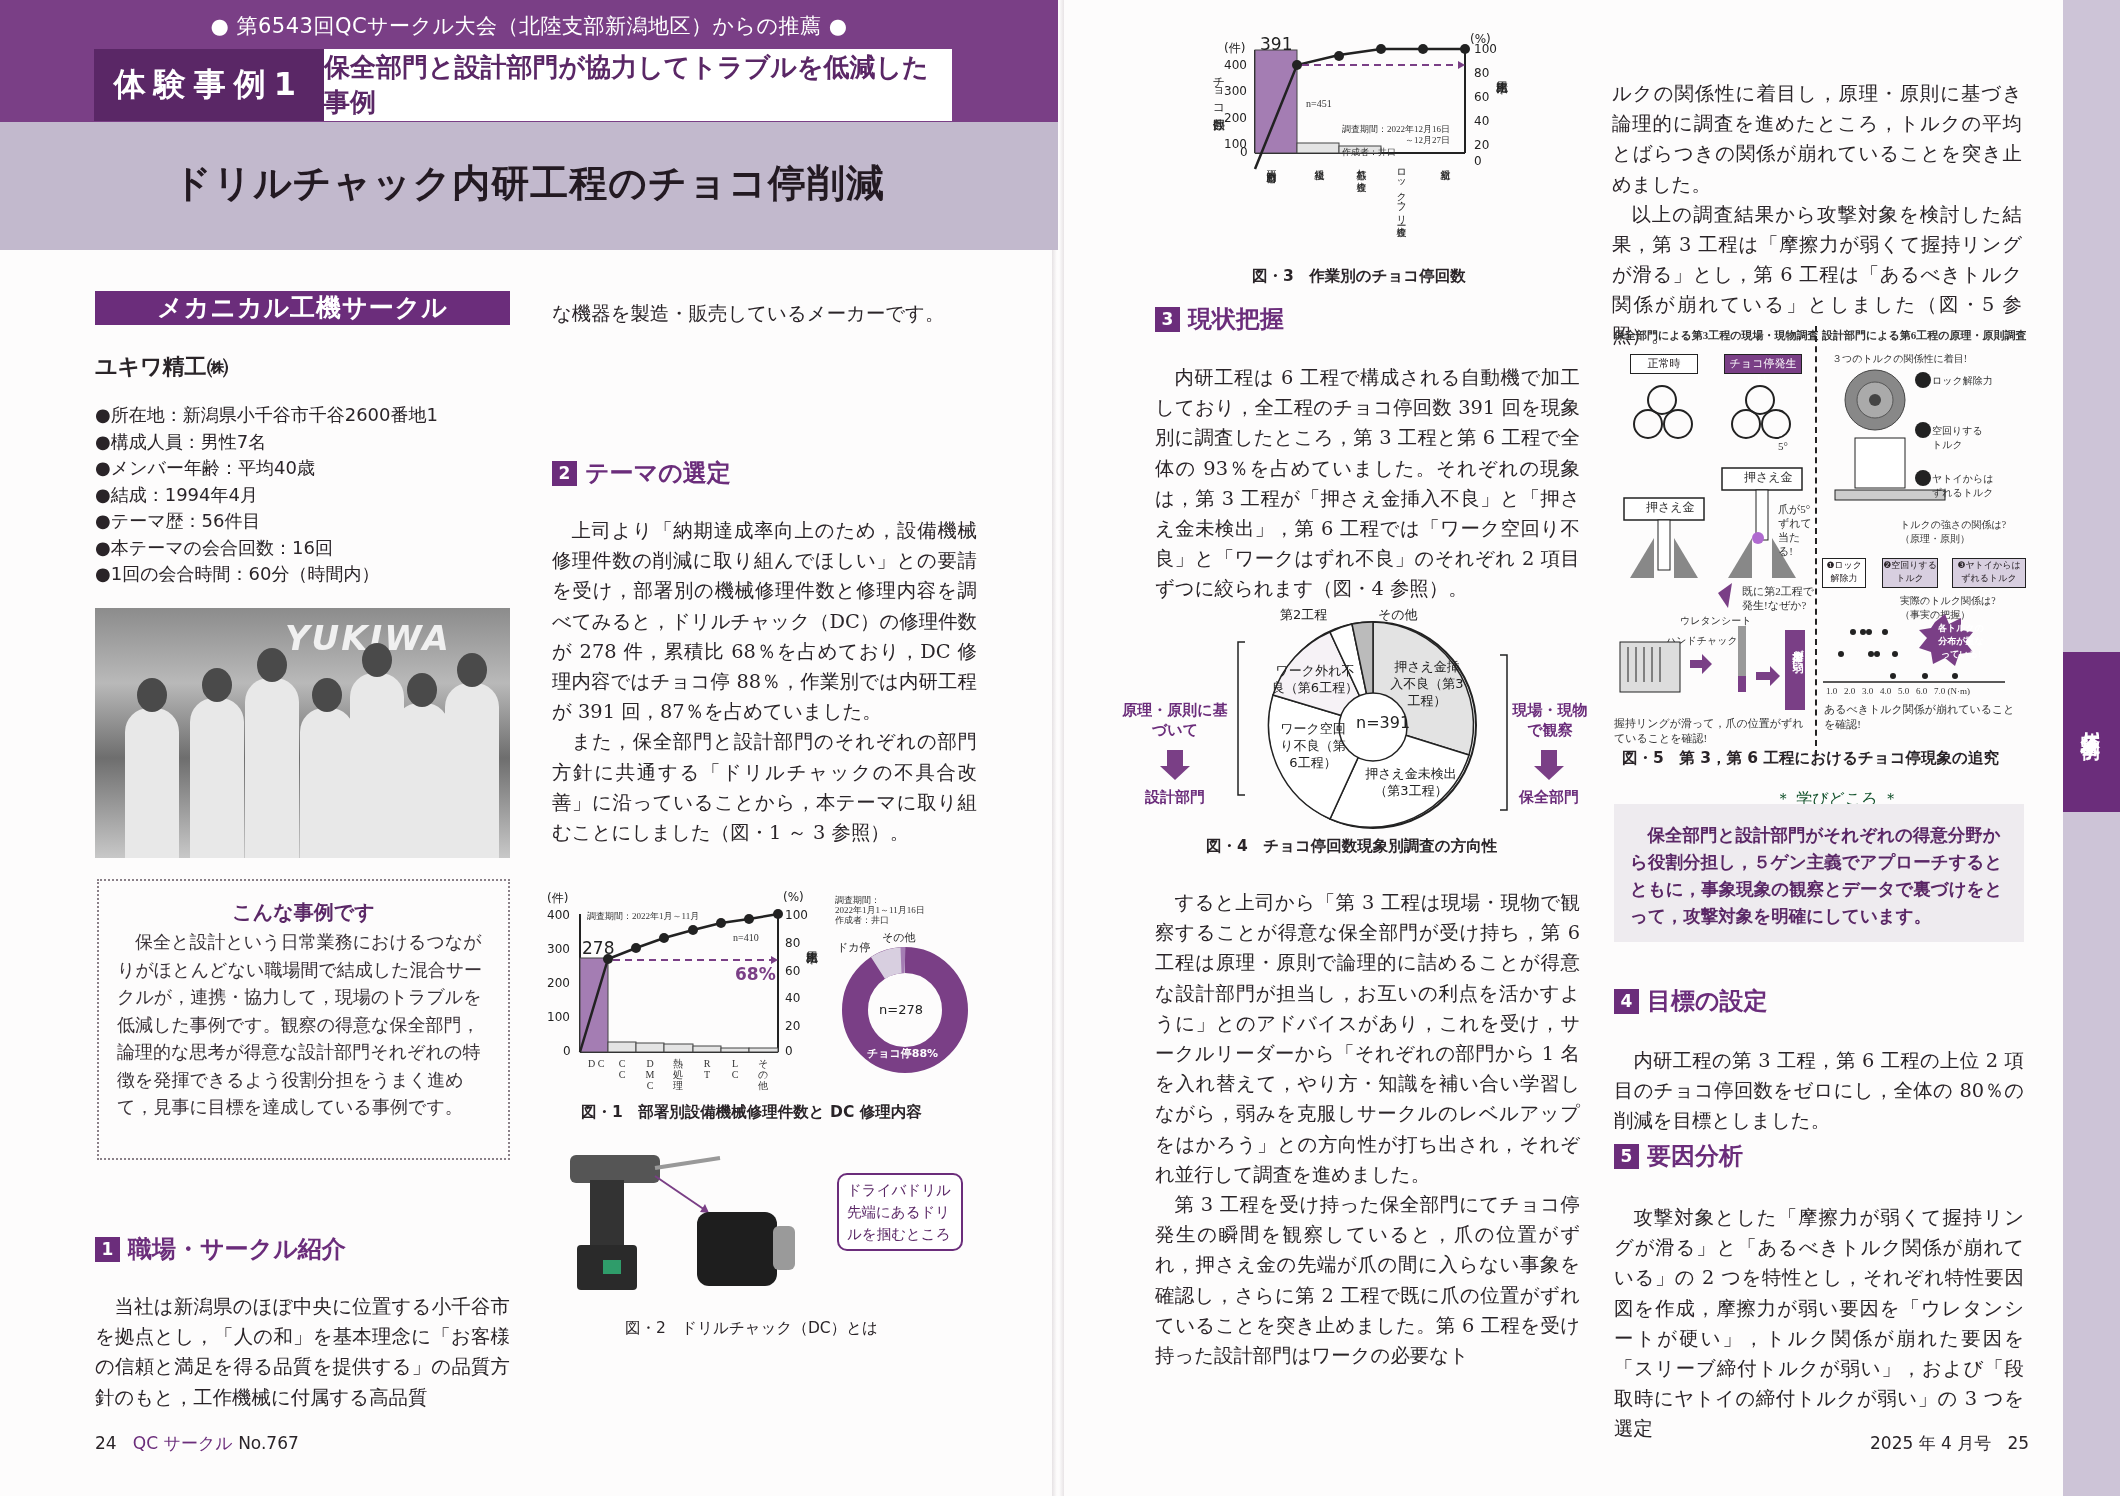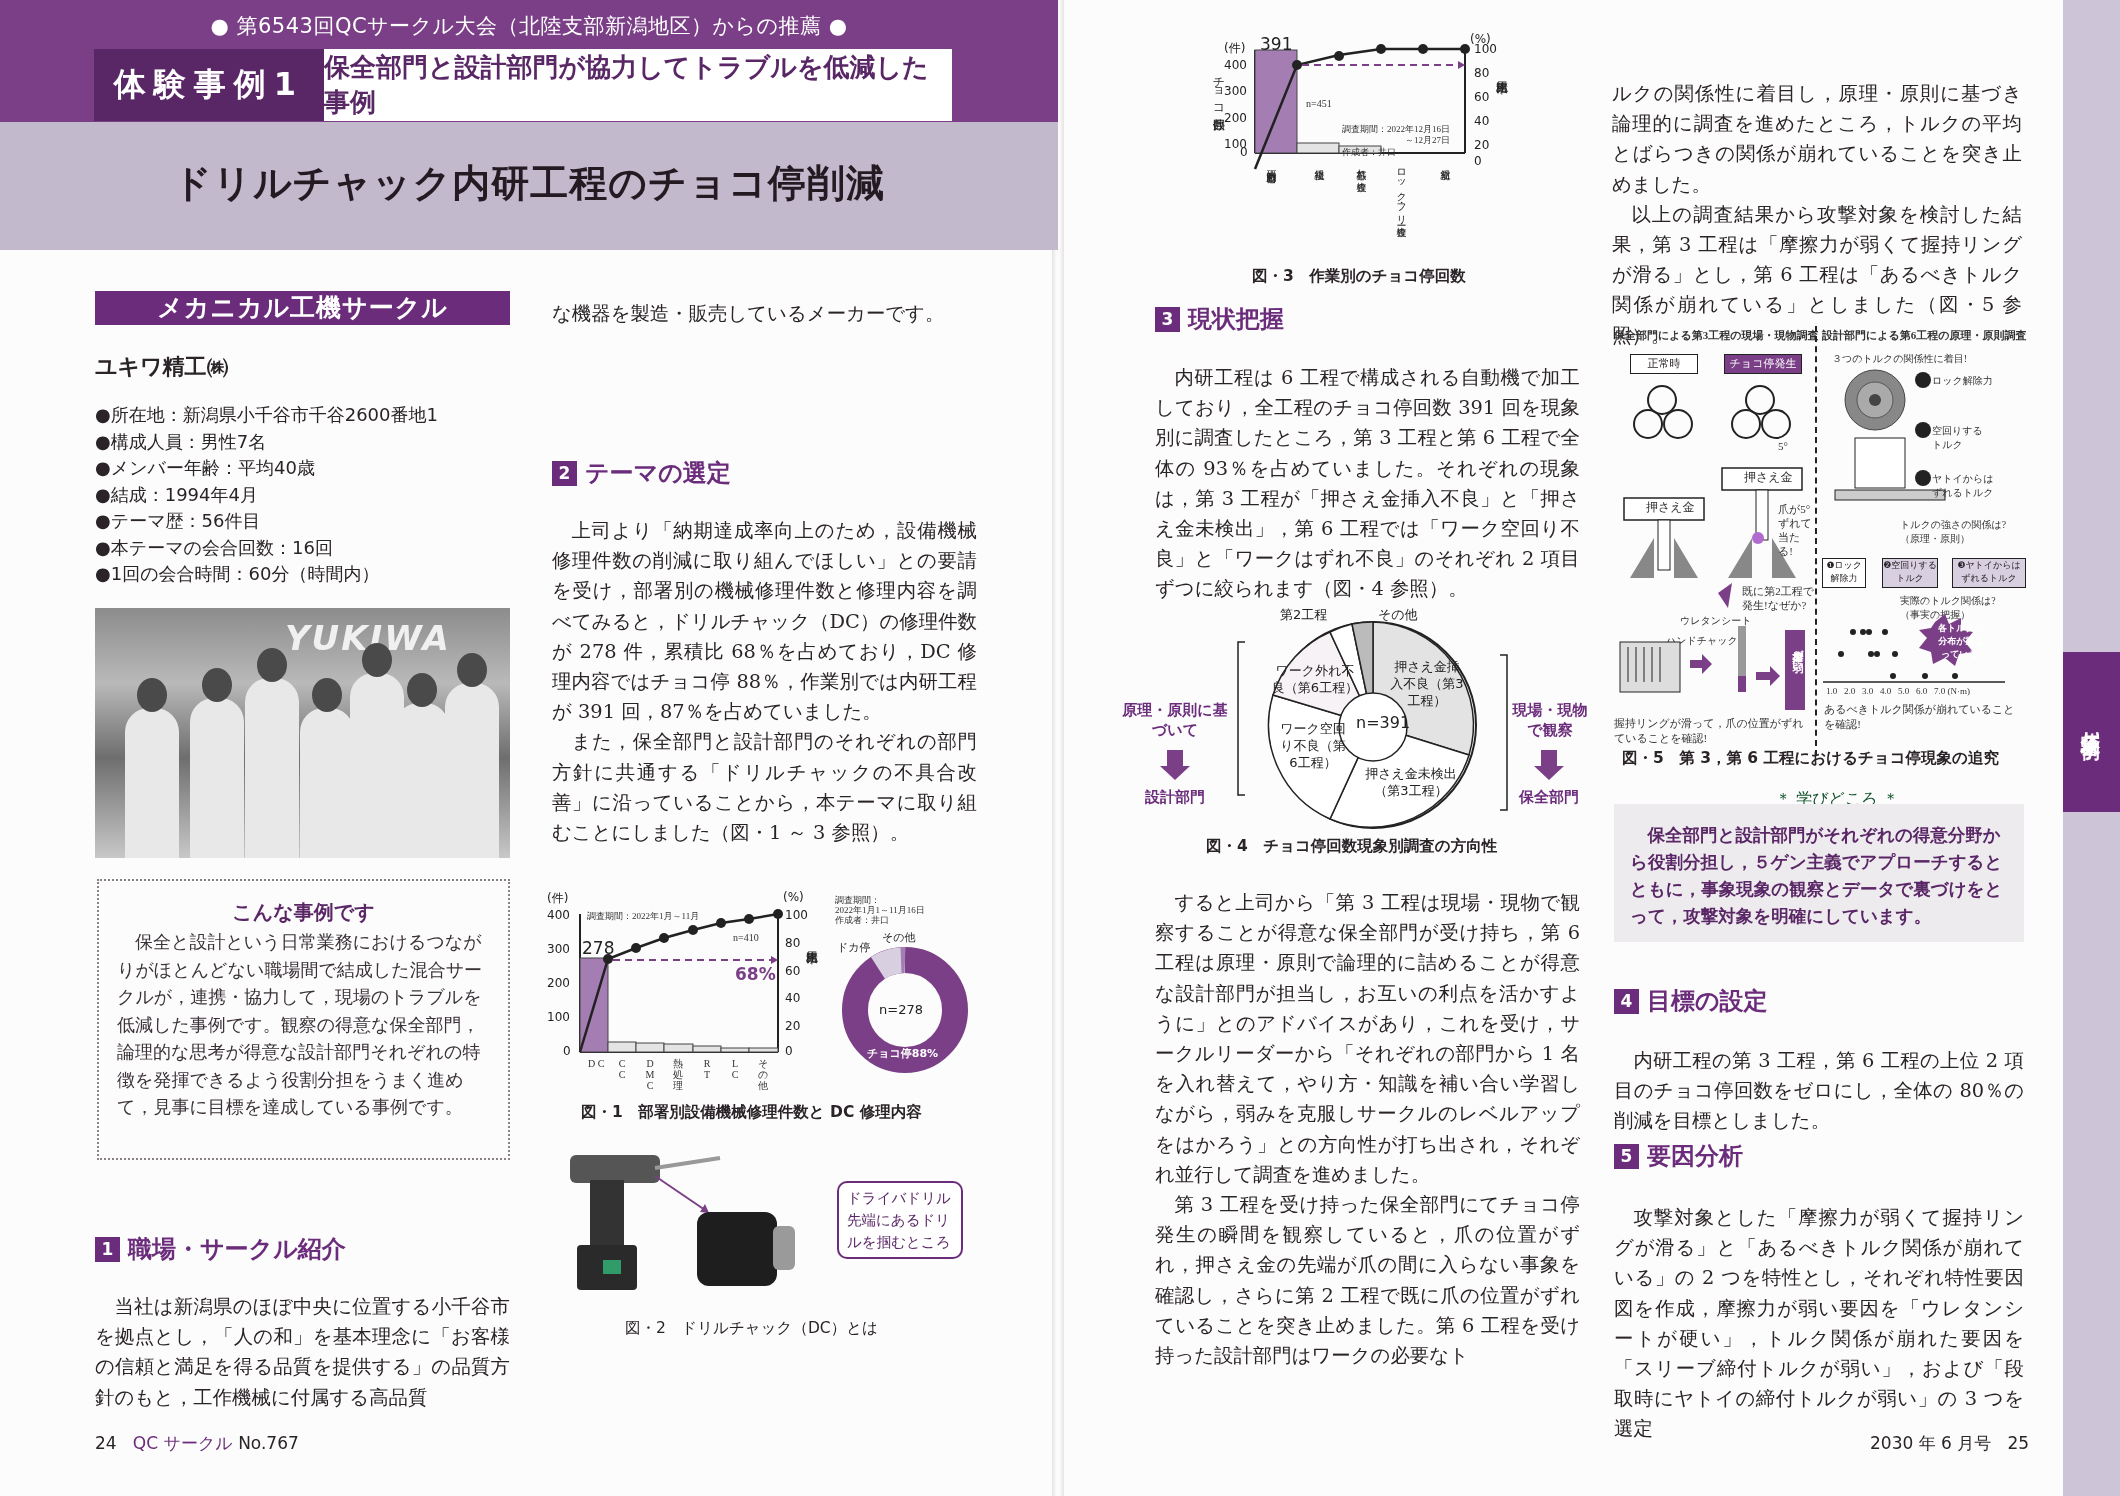--- a/index.html
+++ b/index.html
@@ -48,21 +48,21 @@
   .mini { position: absolute; font-size: 9px; color: #333; white-space: nowrap; font-family: Liberation Serif, serif; }
   .vlabel { position: absolute; font-size: 12px; writing-mode: vertical-rl; color: #222; }
 
   
   .side-tab { position: absolute; left: 2063px; top: 0; width: 57px; height: 1496px; background: #cdc4d7; }
   .side-tab-dark { position: absolute; left: 2063px; top: 652px; width: 57px; height: 160px; background: #6b2d7b; color: #fff; font-size: 19px; font-weight: bold; writing-mode: vertical-rl; display: flex; align-items: center; justify-content: center; letter-spacing: 3px; }
   .learn-box { position: absolute; left: 1614px; top: 804px; width: 410px; height: 138px; background: #eeebef; padding: 18px 16px; font-weight: bold; }
   .learn-title { position: absolute; left: 1632px; top: 789px; width: 410px; text-align: center; font-size: 16px; font-weight: normal; color: #14532d; }
   .learn-body { font-size: 17.5px; line-height: 27px; color: #5a2766; text-indent: 1em; }
 
-  .callout { position: absolute; border: 2px solid #6b2d7b; border-radius: 10px; background: #fff; font-size: 14.5px; line-height: 22px; padding: 4px 8px; color: #5a2766; margin-top: 8px; }
+  .callout { position: absolute; border: 2px solid #6b2d7b; border-radius: 10px; background: #fff; font-size: 14.5px; line-height: 22px; padding: 4px 8px; color: #5a2766; }
   .purple-label { position: absolute; color: #6b2d7b; font-size: 15px; font-weight: bold; text-align: center; }
   .small-box { position: absolute; border: 1.5px solid #222; background: #fff; font-size: 11px; text-align: center; }
 </style>
 </head>
 <body>
 
 <div id="page-left" class="page"></div>
 <div id="page-right" class="page"></div>
 <div class="gutter"></div>
 
@@ -413,18 +413,18 @@
 
 <div class="sec-head" style="left:1614px;top:1140px">
   <span class="sec-num">5</span>
   <span>要因分析</span>
 </div>
 <div class="body-text serif" style="left:1614px;top:1187px;width:410px">
   <p>攻撃対象とした「摩擦力が弱くて握持リングが滑る」と「あるべきトルク関係が崩れている」の 2 つを特性とし，それぞれ特性要因図を作成，摩擦力が弱い要因を「ウレタンシートが硬い」，トルク関係が崩れた要因を「スリーブ締付トルクが弱い」，および「段取時にヤトイの締付トルクが弱い」の 3 つを選定</p>
 </div>
 
 <div class="footer" style="left:1870px;top:1432px">
-  <span>2030 年 6 月号</span>
+  <span>2025 年 4 月号</span>
   &nbsp;&nbsp;<span>25</span>
 </div>
 
 <div class="side-tab"></div>
 <div class="side-tab-dark">体験事例1</div>
 
 </body></html>

